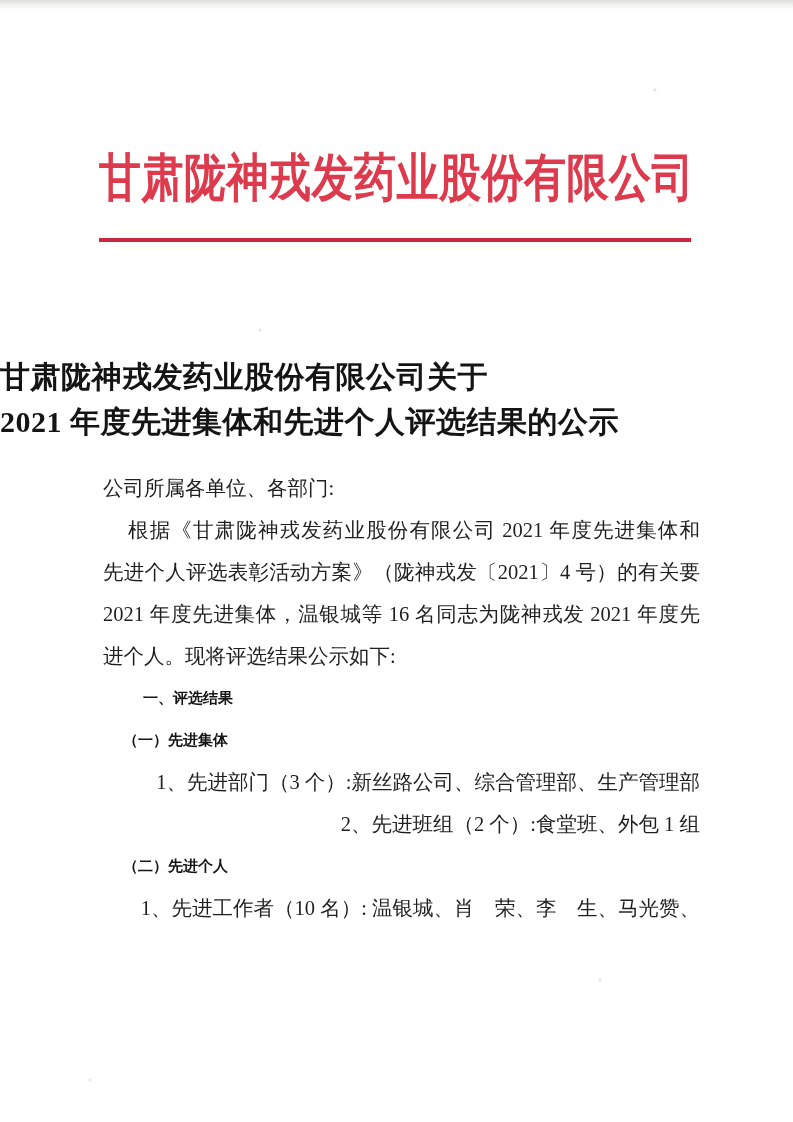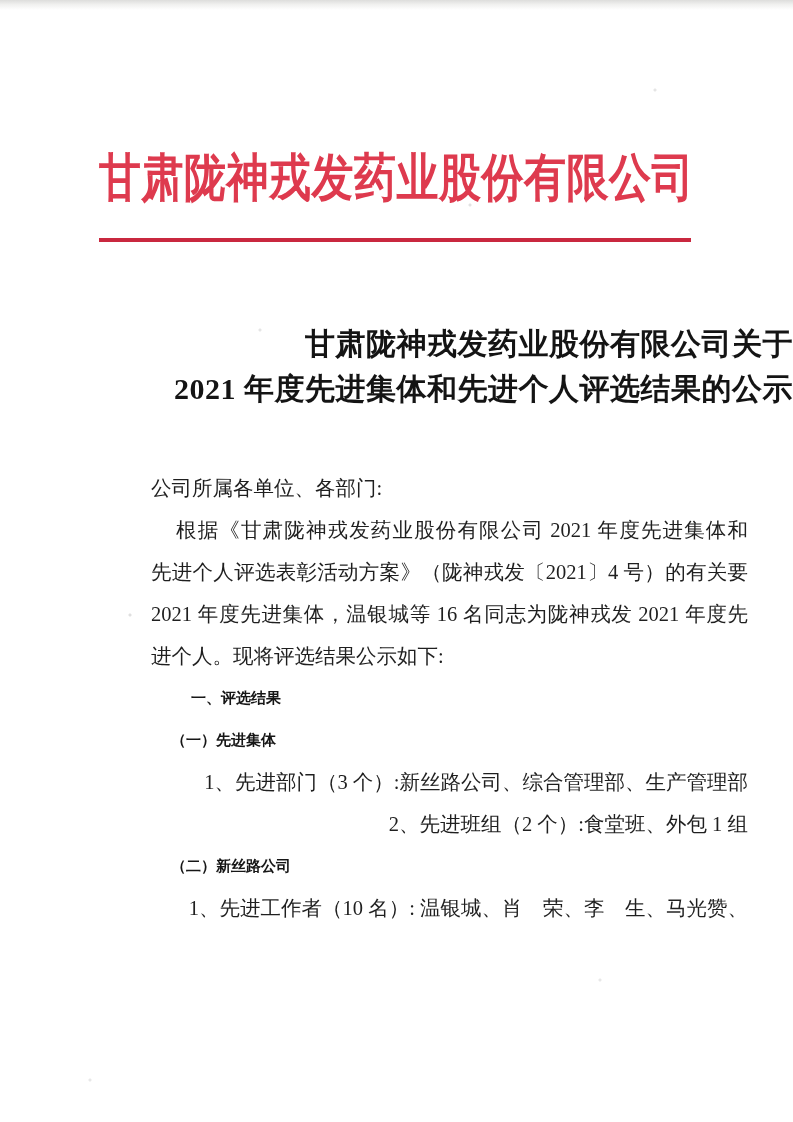--- a/index.html
+++ b/index.html
@@ -51,42 +51,41 @@
     position: absolute;
     top: 238px;
     left: 99px;
     width: 592px;
     height: 4px;
     background: #c9283f;
   }
 
   .doc-title {
     position: absolute;
-    top: 321px;
+    top: 354px;
     left: 0;
     width: 100%;
-    text-align: right;
+    text-align: left;
     font-size: 30px;
     line-height: 45px;
     font-weight: bold;
     color: #141414;
     letter-spacing: 0.5px;
     font-family: "Liberation Serif", "DejaVu Serif", serif;
   }
 
   .doc-body {
     position: absolute;
     top: 467px;
     left: 103px;
     width: 597px;
     font-size: 20.5px;
     line-height: 42px;
     color: #1f1f1f;
     font-family: "Liberation Serif", "DejaVu Serif", serif;
-    margin-left: 48px;
   }
 
   .line { height: 42px; overflow: visible; }
 
   .stretch {
     text-align: justify;
     text-align-last: justify;
   }
 
   .indent-p { padding-left: 25px; }   
@@ -133,19 +132,19 @@
 
     <div class="line heading indent-h">一、评选结果</div>
 
     <div class="line heading indent-s">（一）先进集体</div>
 
     <div class="line indent-i">1、先进部门（3 个）:新丝路公司、综合管理部、生产管理部</div>
 
     <div class="line indent-i">2、先进班组（2 个）:食堂班、外包 1 组</div>
 
 
-    <div class="line heading indent-s">（二）新丝路公司</div>
+    <div class="line heading indent-s">（二）先进个人</div>
 
     <div class="line indent-i">1、先进工作者（10 名）: 温银城、肖　荣、李　生、马光赞、</div>
 
   </div>
 
 </div>
 
 </body></html>

